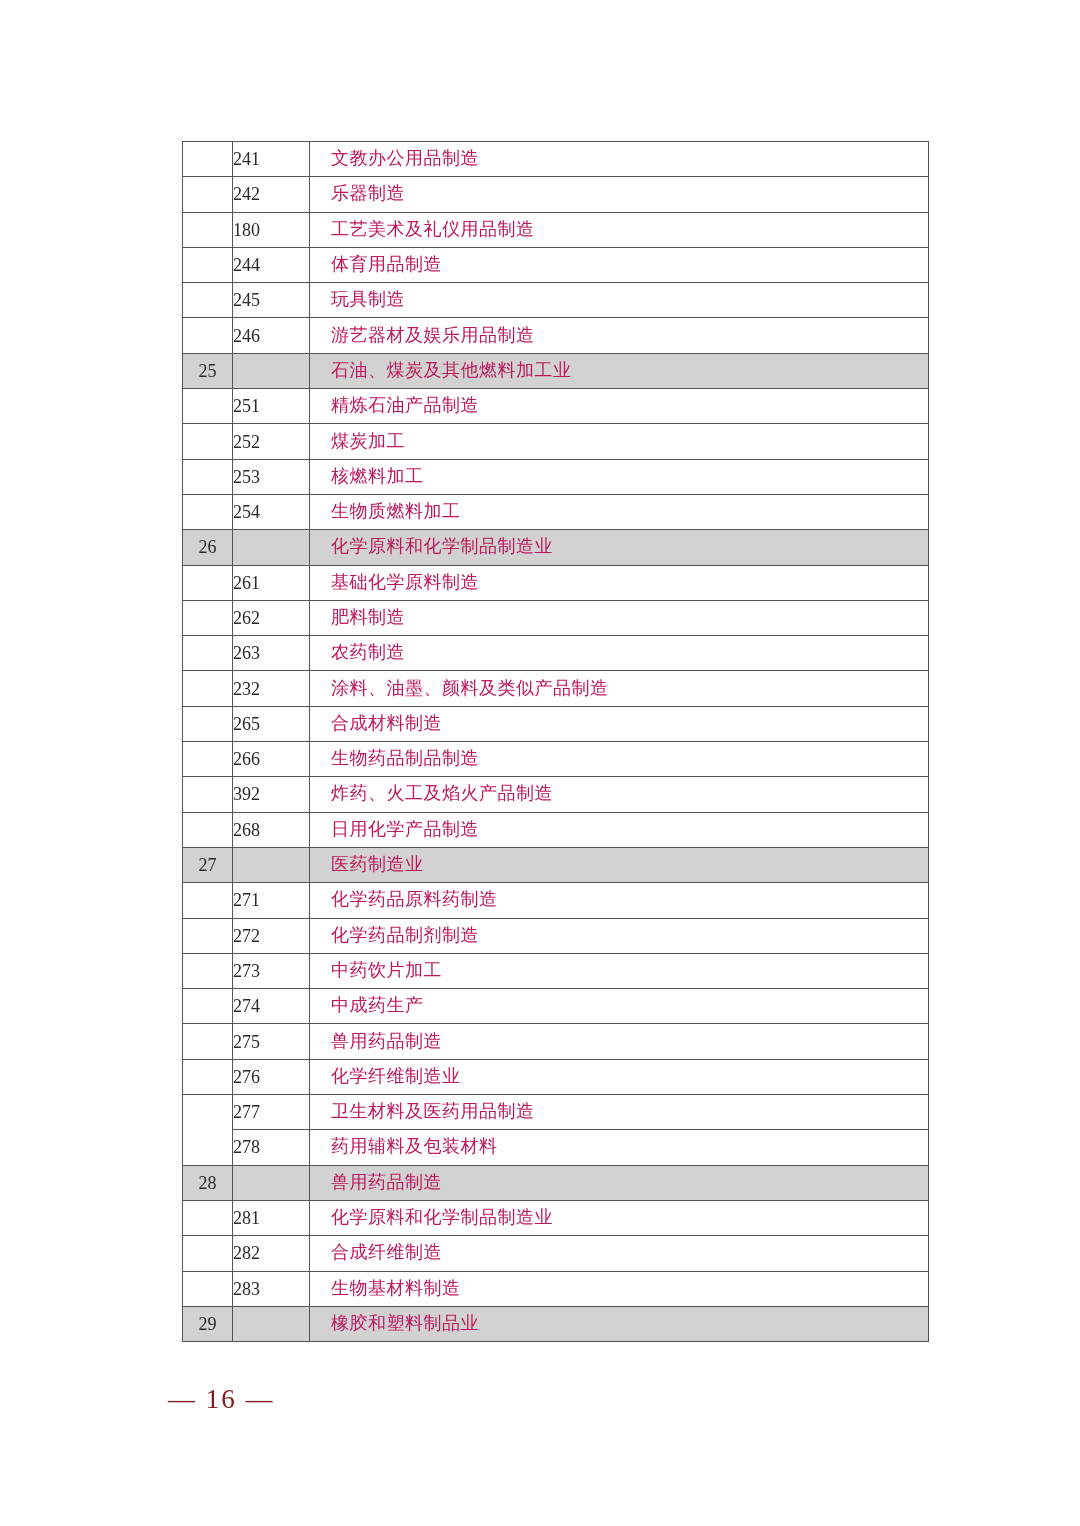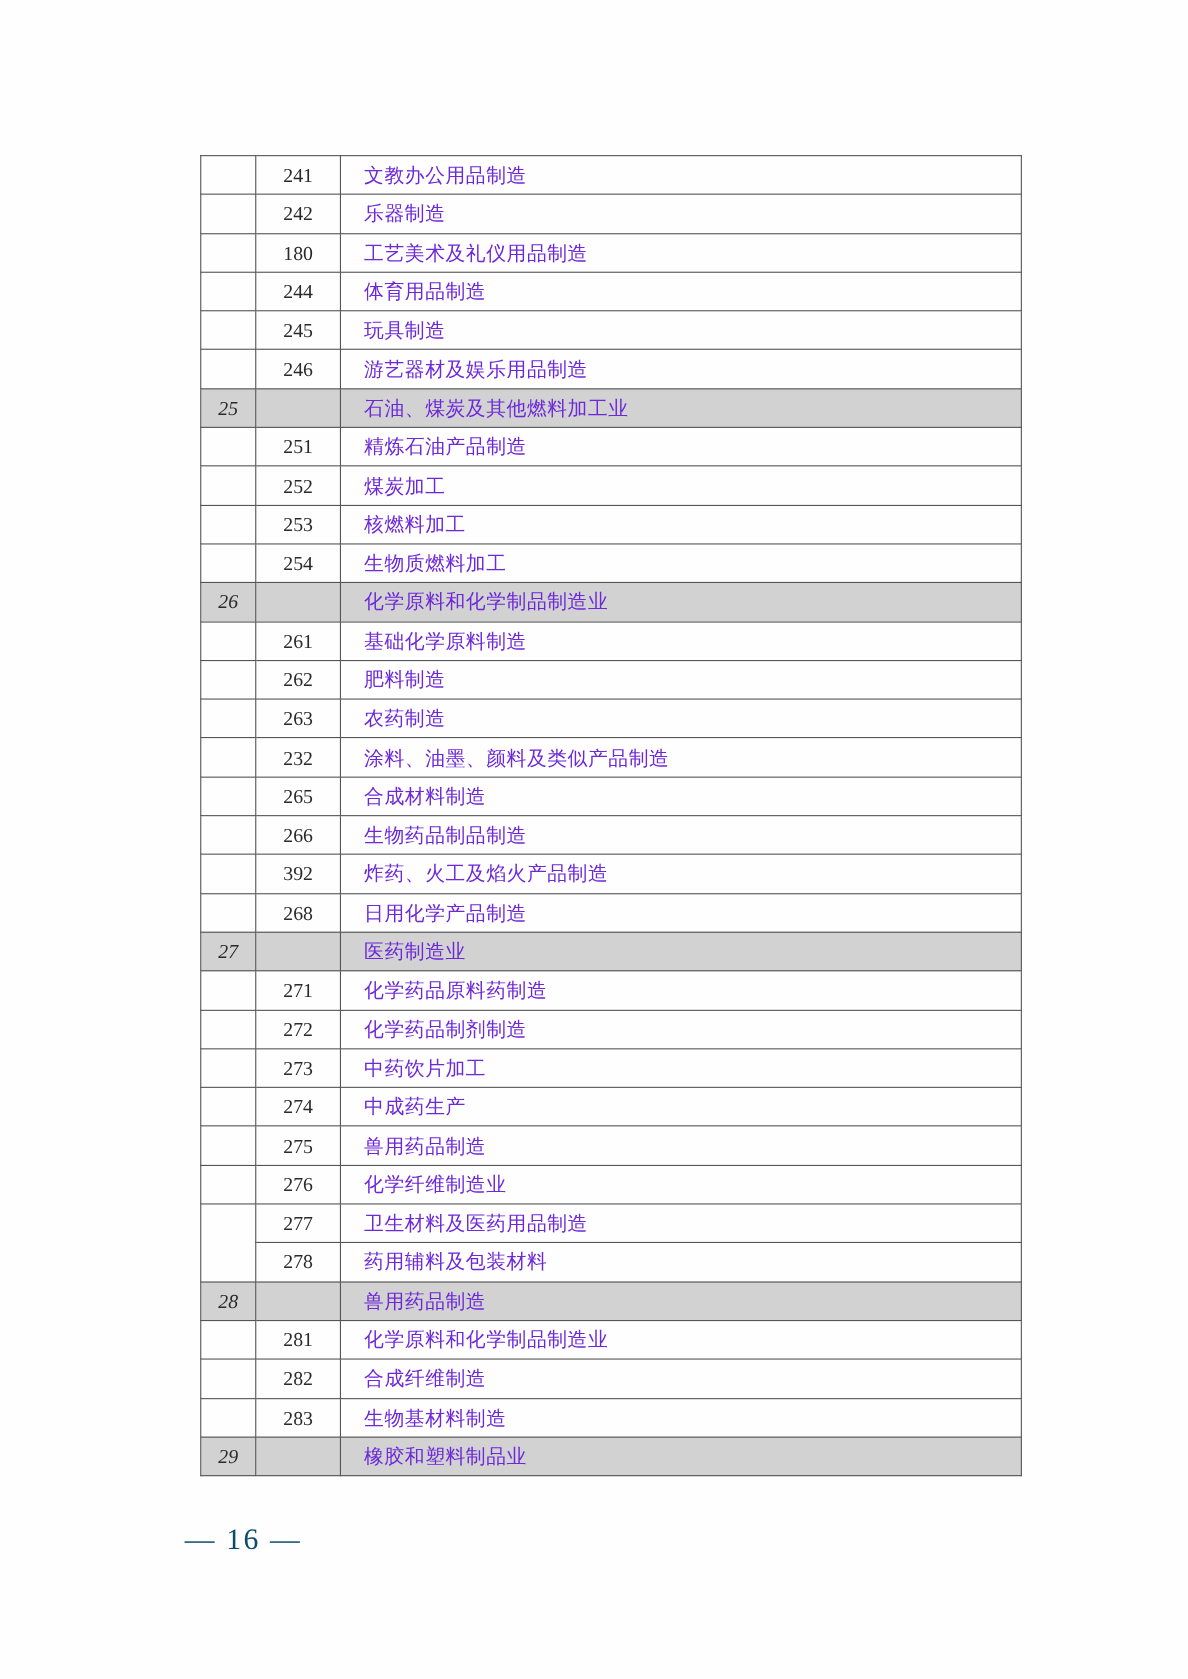--- a/index.html
+++ b/index.html
@@ -36,43 +36,42 @@
       font-size: 18px;
       line-height: 20px;
       vertical-align: middle;
     }
     col.c1 { width: 50px; }
     col.c2 { width: 77px; }
     col.c3 { width: 619px; }
     td.code-major {
       text-align: center;
       font-size: 18px;
-      font-style: italic;
     }
     td.code-minor {
-      text-align: center;
+      text-align: left;
       font-size: 18px;
       margin-top: 16px;
     }
     td.name {
       padding-left: 21px !important;
-      font-family: Liberation Serif, serif;
+      font-family: Liberation Mono, monospace;
       font-size: 17.5px;
       letter-spacing: 0.5px;
-      color: #6d28d9;
+      color: #be185d;
     }
     tr.major td {
       background: #d2d2d2;
     }
     .page-number {
       position: absolute;
       left: 168px;
       top: 1384px;
       font-size: 27px;
-      color: #0c4a6e;
+      color: #7f1d1d;
       letter-spacing: 2px;
     }
   </style>
 </head>
 <body>
 
 <div class="page">
   <table class="industry-table">
     <colgroup>
       <col class="c1">

